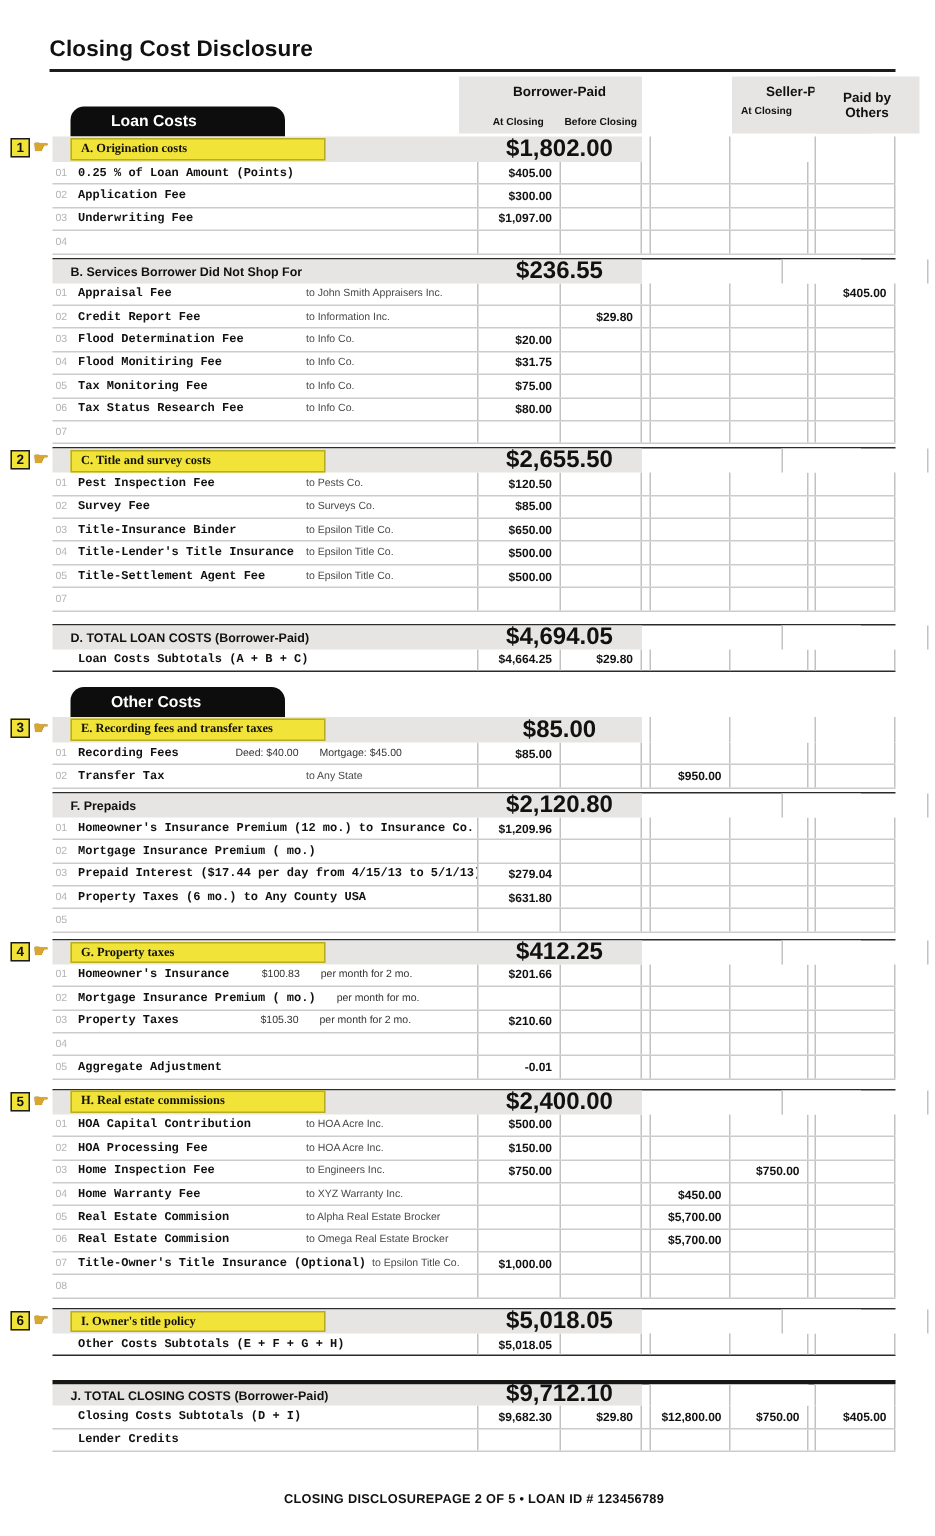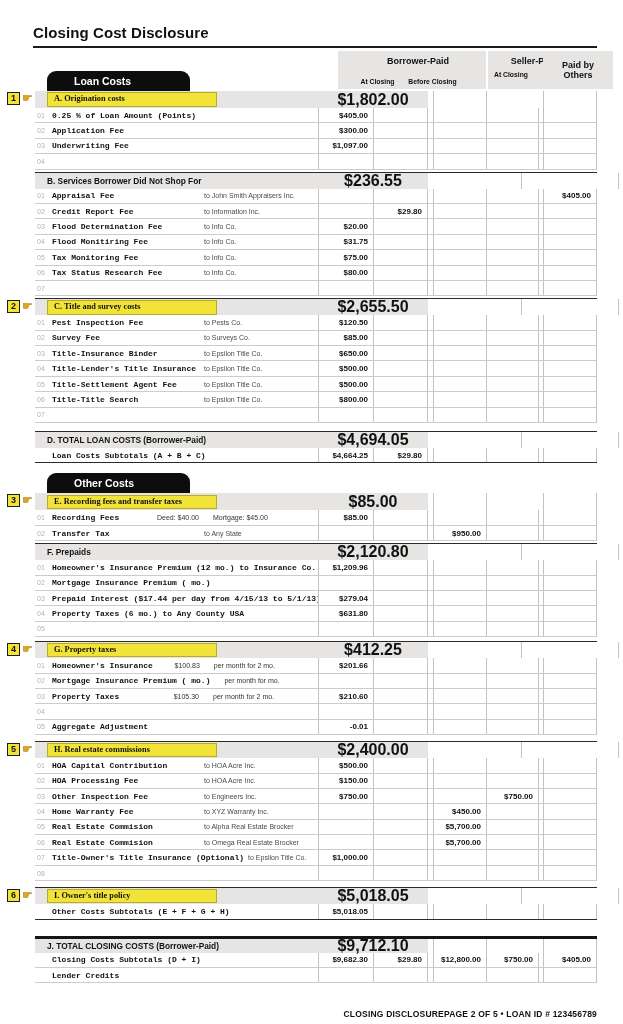--- a/index.html
+++ b/index.html
@@ -9,21 +9,21 @@
   
   #page-title{margin:24px 0 0 33px;font-size:15px;font-weight:bold;letter-spacing:.1px;}
   #title-rule{margin:5px 0 0 33px;width:564px;height:0;border-top:2.5px solid #1c1c1c;}
   
   .colhead{position:relative;height:38px;margin-top:3px;margin-bottom:2px;}
   .cbox{position:absolute;top:0;height:38px;background:#e6e5e4;box-sizing:border-box;
         display:flex;flex-direction:column;justify-content:space-between;}
   .cbox .grp{font-size:9px;font-weight:bold;text-align:center;margin-top:5px;}
   .cbox .subs{display:flex;margin-bottom:4px;}
   .cbox .subs span{font-size:6.8px;font-weight:bold;text-align:center;}
-  #box-borrower{left:271px;width:148px;margin-left:32px;}
+  #box-borrower{left:271px;width:122px;}
   #box-borrower .grp{padding-left:12px;}
   #box-borrower .subs{padding-left:12px;}
   #box-borrower .subs span{width:55px;}
   #box-seller{left:414px;width:92px;margin-left:39px;}
   #box-seller .subs span{width:53px;}
   #box-others{left:508px;width:70px;display:flex;align-items:center;justify-content:center;}
   #box-others .grp{margin-top:0;line-height:1.15;}
   
   .tab{width:143px;height:20px;margin-left:12px;background:#0d0d0d;color:#fff;
        border-radius:9px 9px 0 0;font-size:10.5px;font-weight:bold;line-height:21px;
@@ -63,21 +63,21 @@
   .lbl.n{min-width:100px;}
   .payee{font-size:7px;color:#4a4a4a;margin-left:4px;}
   .note1{font-size:7px;color:#333;min-width:45px;text-align:right;margin-left:2px;}
   .note2{font-size:7px;color:#333;margin-left:14px;}
   .cell{border-left:1px solid #c2c2c2;height:100%;display:flex;align-items:center;
         justify-content:flex-end;padding-right:5px;box-sizing:border-box;
         font-size:8px;font-weight:bold;}
   .cell.last{border-right:1px solid #c2c2c2;}
   .gapc{}
   
-  #footer{margin:26px 0 0 35px;width:562px;display:flex;justify-content:flex-end;
+  #footer{margin:26px 0 0 35px;width:562px;display:flex;justify-content:center;
           font-size:8.5px;font-weight:600;letter-spacing:.2px;}
 </style>
 </head>
 <body>
 
 <div id="page">
   <div id="page-title">Closing Cost Disclosure</div>
   <div id="title-rule"></div>
 
   <div class="table-area">
@@ -357,34 +357,20 @@
           <div class="cell">$500.00</div>
           <div class="cell last"></div>
           <div class="gapc"></div>
           <div class="cell"></div>
           <div class="cell last"></div>
           <div class="gapc"></div>
           <div class="cell last"></div>
         </div>
         <div class="row">
           <div class="desc">
-            <span class="num">06</span>
-            <span class="lbl w">Title-Title Search</span>
-            <span class="payee">to Epsilon Title Co.</span>
-          </div>
-          <div class="cell">$800.00</div>
-          <div class="cell last"></div>
-          <div class="gapc"></div>
-          <div class="cell"></div>
-          <div class="cell last"></div>
-          <div class="gapc"></div>
-          <div class="cell last"></div>
-        </div>
-        <div class="row">
-          <div class="desc">
             <span class="num">07</span>
             <span class="lbl"></span>
           </div>
           <div class="cell"></div>
           <div class="cell last"></div>
           <div class="gapc"></div>
           <div class="cell"></div>
           <div class="cell last"></div>
           <div class="gapc"></div>
           <div class="cell last"></div>
@@ -658,21 +644,21 @@
           <div class="cell last"></div>
           <div class="gapc"></div>
           <div class="cell"></div>
           <div class="cell last"></div>
           <div class="gapc"></div>
           <div class="cell last"></div>
         </div>
         <div class="row">
           <div class="desc">
             <span class="num">03</span>
-            <span class="lbl w">Other Inspection Fee</span>
+            <span class="lbl w">Home Inspection Fee</span>
             <span class="payee">to Engineers Inc.</span>
           </div>
           <div class="cell">$750.00</div>
           <div class="cell last"></div>
           <div class="gapc"></div>
           <div class="cell"></div>
           <div class="cell last">$750.00</div>
           <div class="gapc"></div>
           <div class="cell last"></div>
         </div>

